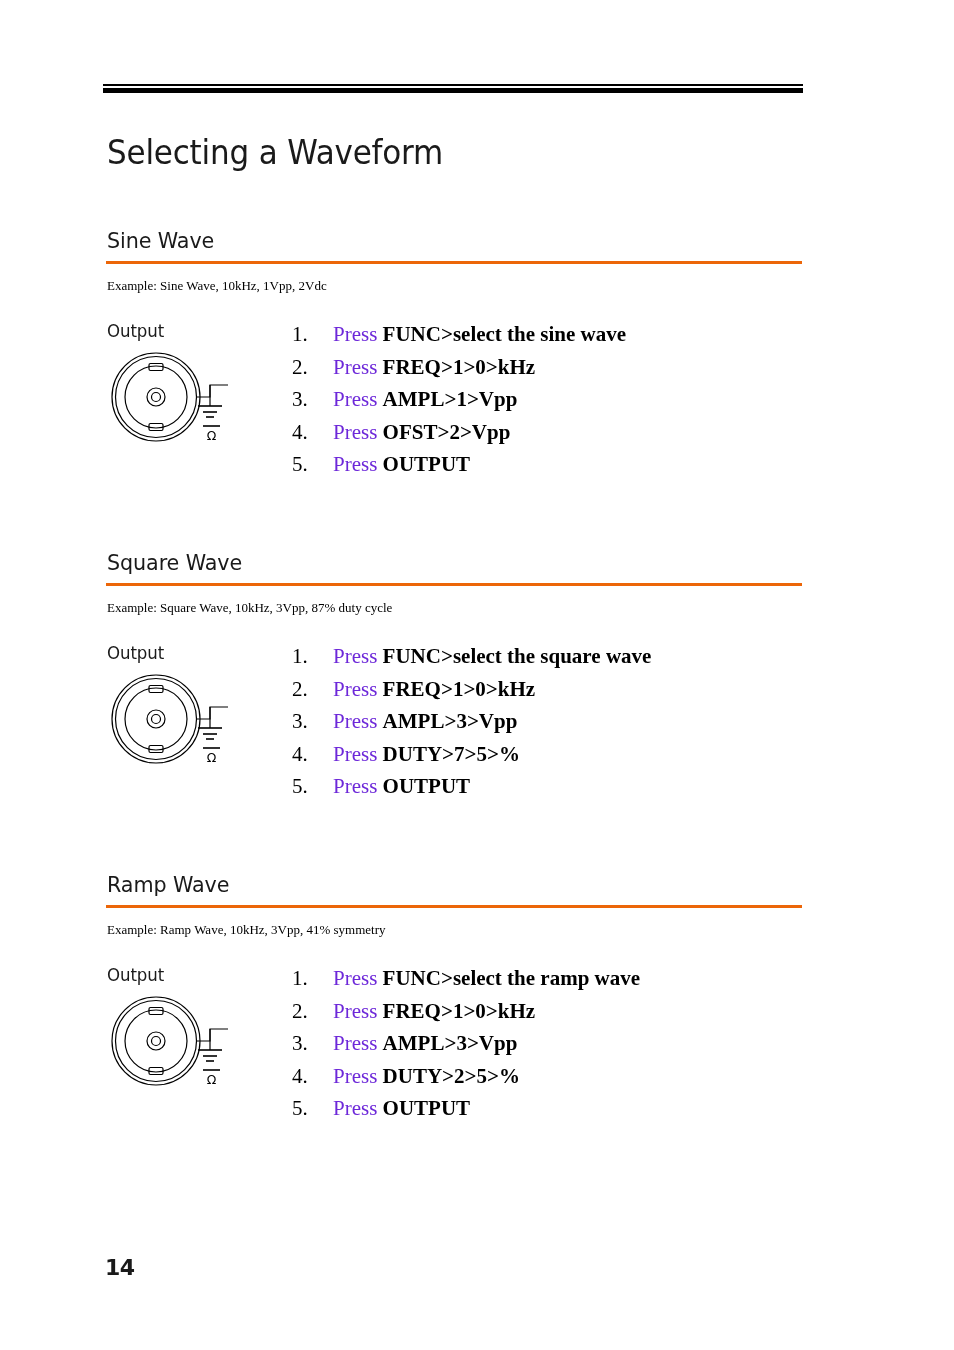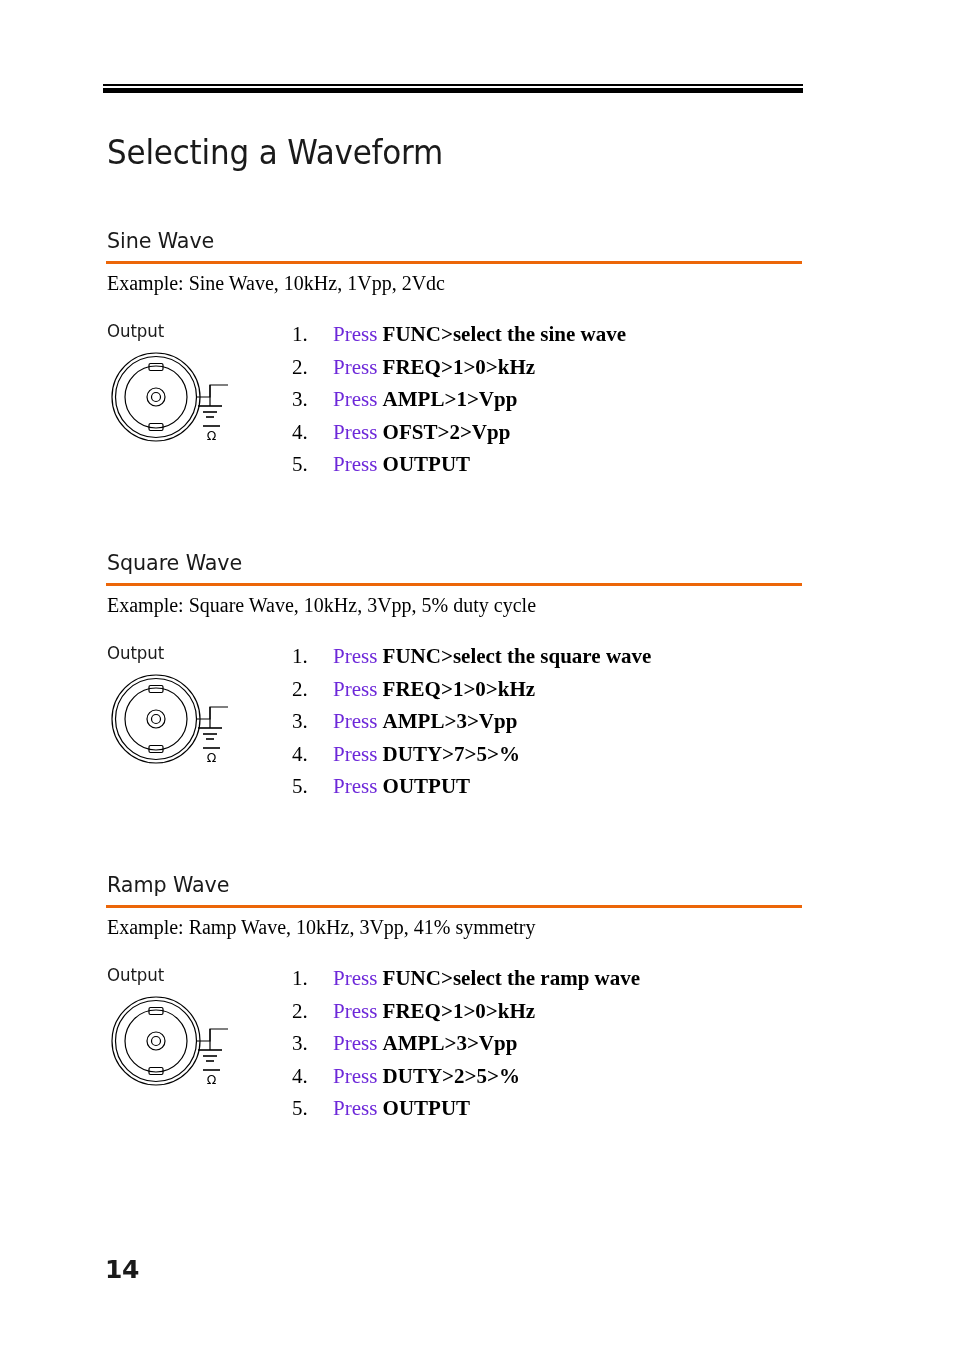--- a/index.html
+++ b/index.html
@@ -122,23 +122,23 @@
     position: absolute;
     left: 106px;
     top: 33px;
     width: 696px;
     height: 3px;
     background: #ec6608;
   }
   .section-example {
     position: absolute;
     left: 107px;
-    top: 44px;
+    top: 50px;
     font-family: "Liberation Serif", serif;
-    font-size: 20px;
+    font-size: 13px;
     color: #000000;
     white-space: nowrap;
   }
 
   .section-body {
     position: absolute;
     left: 0;
     top: 93px;
     width: 954px;
   }
@@ -197,21 +197,21 @@
     color: #000000;
   }
 
   
   .page-number {
     position: absolute;
     left: 105px;
     top: 1255px;
     font-family: "DejaVu Sans", sans-serif;
     font-weight: bold;
-    font-size: 25px;
+    font-size: 22px;
     color: #1a1a1a;
     letter-spacing: -0.5px;
   }
 </style>
 </head>
 <body>
 
 <div class="page">
 
   <div class="rule-thin"></div>
@@ -253,21 +253,21 @@
         <li><span class="num">3.</span><span class="lead">Press </span><span class="key">AMPL&gt;1&gt;Vpp</span></li>
         <li><span class="num">4.</span><span class="lead">Press </span><span class="key">OFST&gt;2&gt;Vpp</span></li>
         <li><span class="num">5.</span><span class="lead">Press </span><span class="key">OUTPUT</span></li>
       </ol>
     </div>
   </div>
 
   <div class="section" id="sec1" style="top:550px;">
     <div class="section-heading">Square Wave</div>
     <div class="section-rule"></div>
-    <div class="section-example">Example: Square Wave, 10kHz, 3Vpp, 5% duty cycle</div>
+    <div class="section-example">Example: Square Wave, 10kHz, 3Vpp, 87% duty cycle</div>
     <div class="section-body">
       <div class="output-label">Output</div>
       <div class="bnc-icon">
         <svg viewBox="0 0 125 100" width="125" height="100">
           <g fill="none" stroke="#000000" stroke-width="1.2">
             <circle cx="48" cy="48" r="44"></circle>
             <circle cx="48" cy="48" r="40.5"></circle>
             <circle cx="48" cy="48" r="31"></circle>
             <circle cx="48" cy="48" r="9"></circle>
             <circle cx="48" cy="48" r="4.5"></circle>

